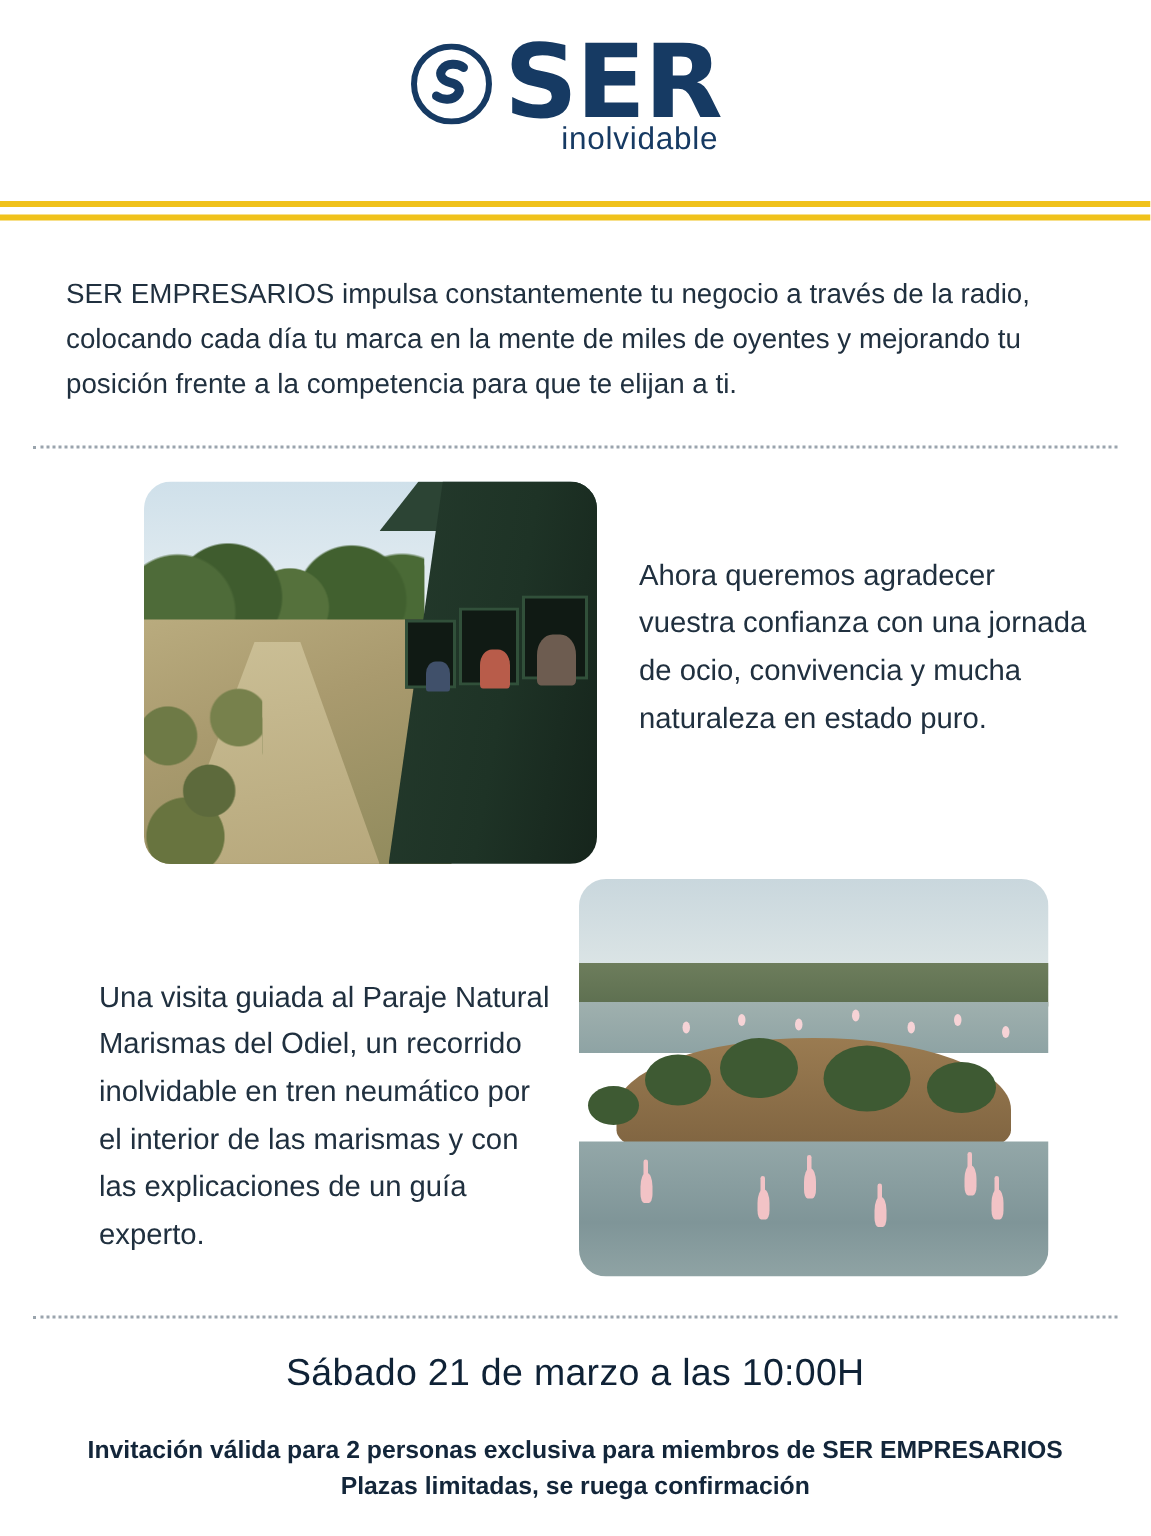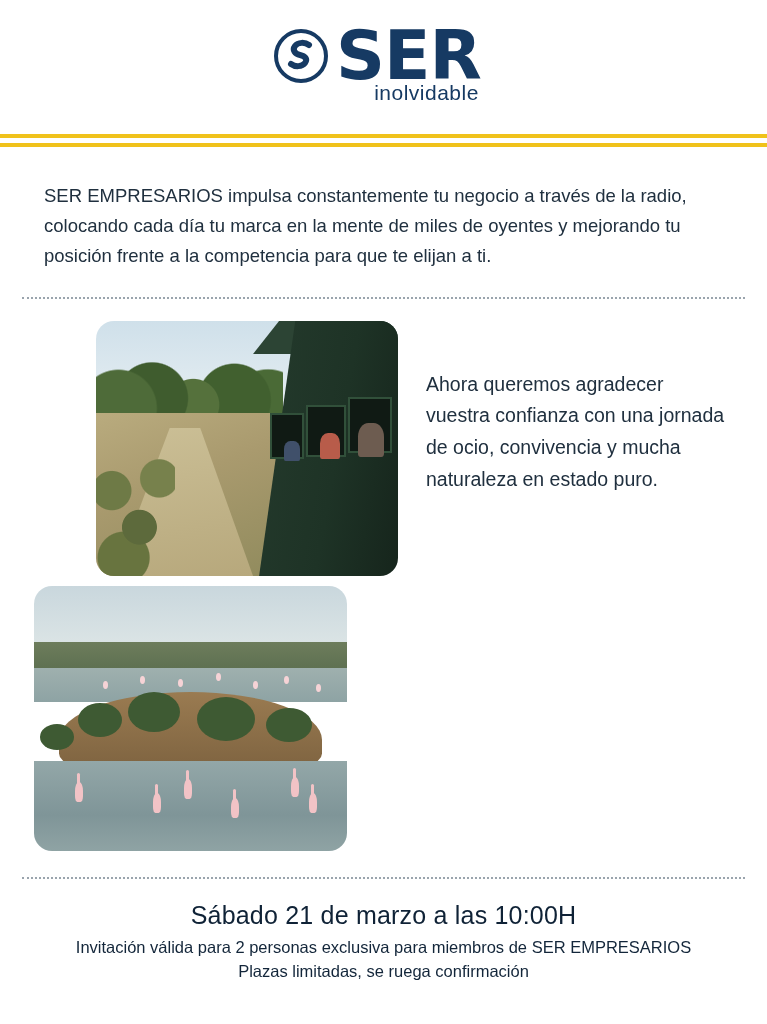--- a/index.html
+++ b/index.html
@@ -137,23 +137,23 @@
     text-align: center;
     padding: 22px 30px 0 30px;
   }
   .footer-date {
     font-size: 25px;
     font-weight: normal;
     color: #0f2236;
     letter-spacing: 0.2px;
   }
   .footer-note {
-    margin-top: 6px;
+    margin-top: 26px;
     font-size: 16.5px;
-    font-weight: normal;
+    font-weight: bold;
     line-height: 1.45;
     color: #13263a;
   }
 
   
   .train-sky {
     position: absolute; left: 0; top: 0; width: 100%; height: 34%;
     background: linear-gradient(#cfe0ea, #e6eef2);
   }
   .train-trees {
@@ -289,20 +289,21 @@
       <div class="train-window" style="right:52px; top:33%; width:36px; height:48px;"></div>
       <div class="train-window" style="right:94px; top:36%; width:30px; height:42px;"></div>
       <div class="train-pass" style="right:14px; top:40%; width:26px; height:34px;"></div>
       <div class="train-pass" style="right:58px; top:44%; width:20px; height:26px; background:#b85c4a;"></div>
       <div class="train-pass" style="right:98px; top:47%; width:16px; height:20px; background:#40506a;"></div>
     </div>
     <div class="text-col text-right">Ahora queremos agradecer vuestra confianza con una jornada de ocio, convivencia y mucha naturaleza en estado puro.</div>
   </div>
 
   <div class="block block-bottom">
+    <div class="text-col text-left">Una visita guiada al Paraje Natural Marismas del Odiel, un recorrido inolvidable en tren neumático por el interior de las marismas y con las explicaciones de un guía experto.</div>
     <div class="photo photo-flamingo">
       <div class="fl-sky"></div>
       <div class="fl-far"></div>
       <div class="fl-water1"></div>
       <div class="fl-bank"></div>
       <div class="fl-bush" style="left:14%; top:44%; width:44px; height:34px;"></div>
       <div class="fl-bush" style="left:30%; top:40%; width:52px; height:40px;"></div>
       <div class="fl-bush" style="left:52%; top:42%; width:58px; height:44px;"></div>
       <div class="fl-bush" style="left:74%; top:46%; width:46px; height:34px;"></div>
       <div class="fl-bush" style="left:2%;  top:52%; width:34px; height:26px;"></div>

